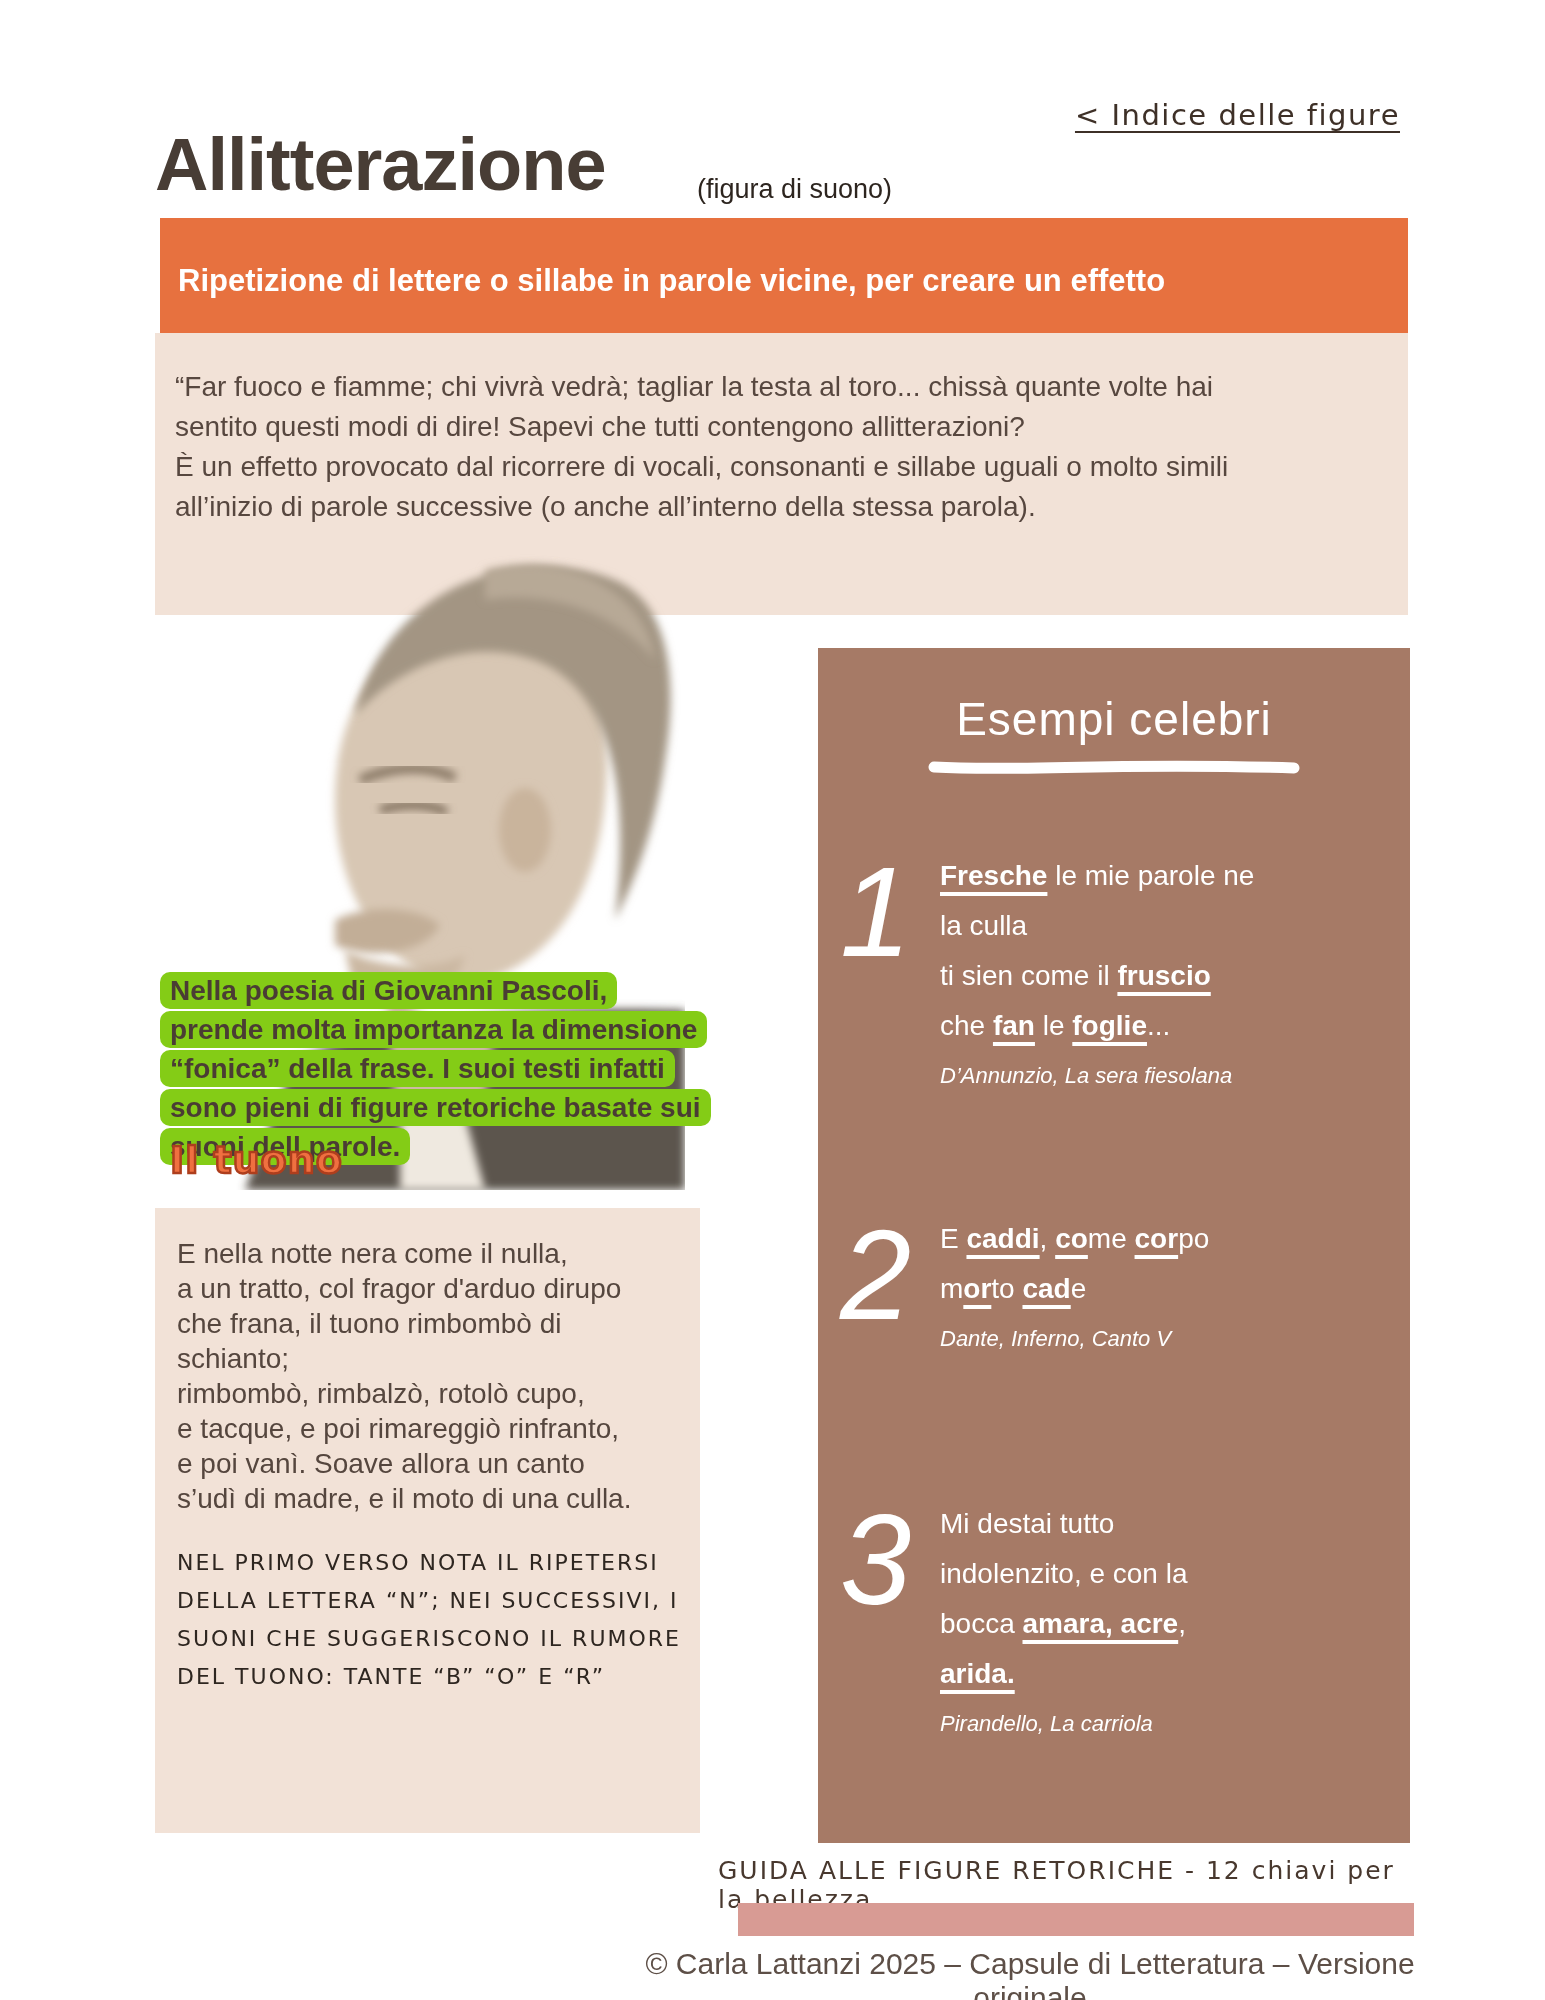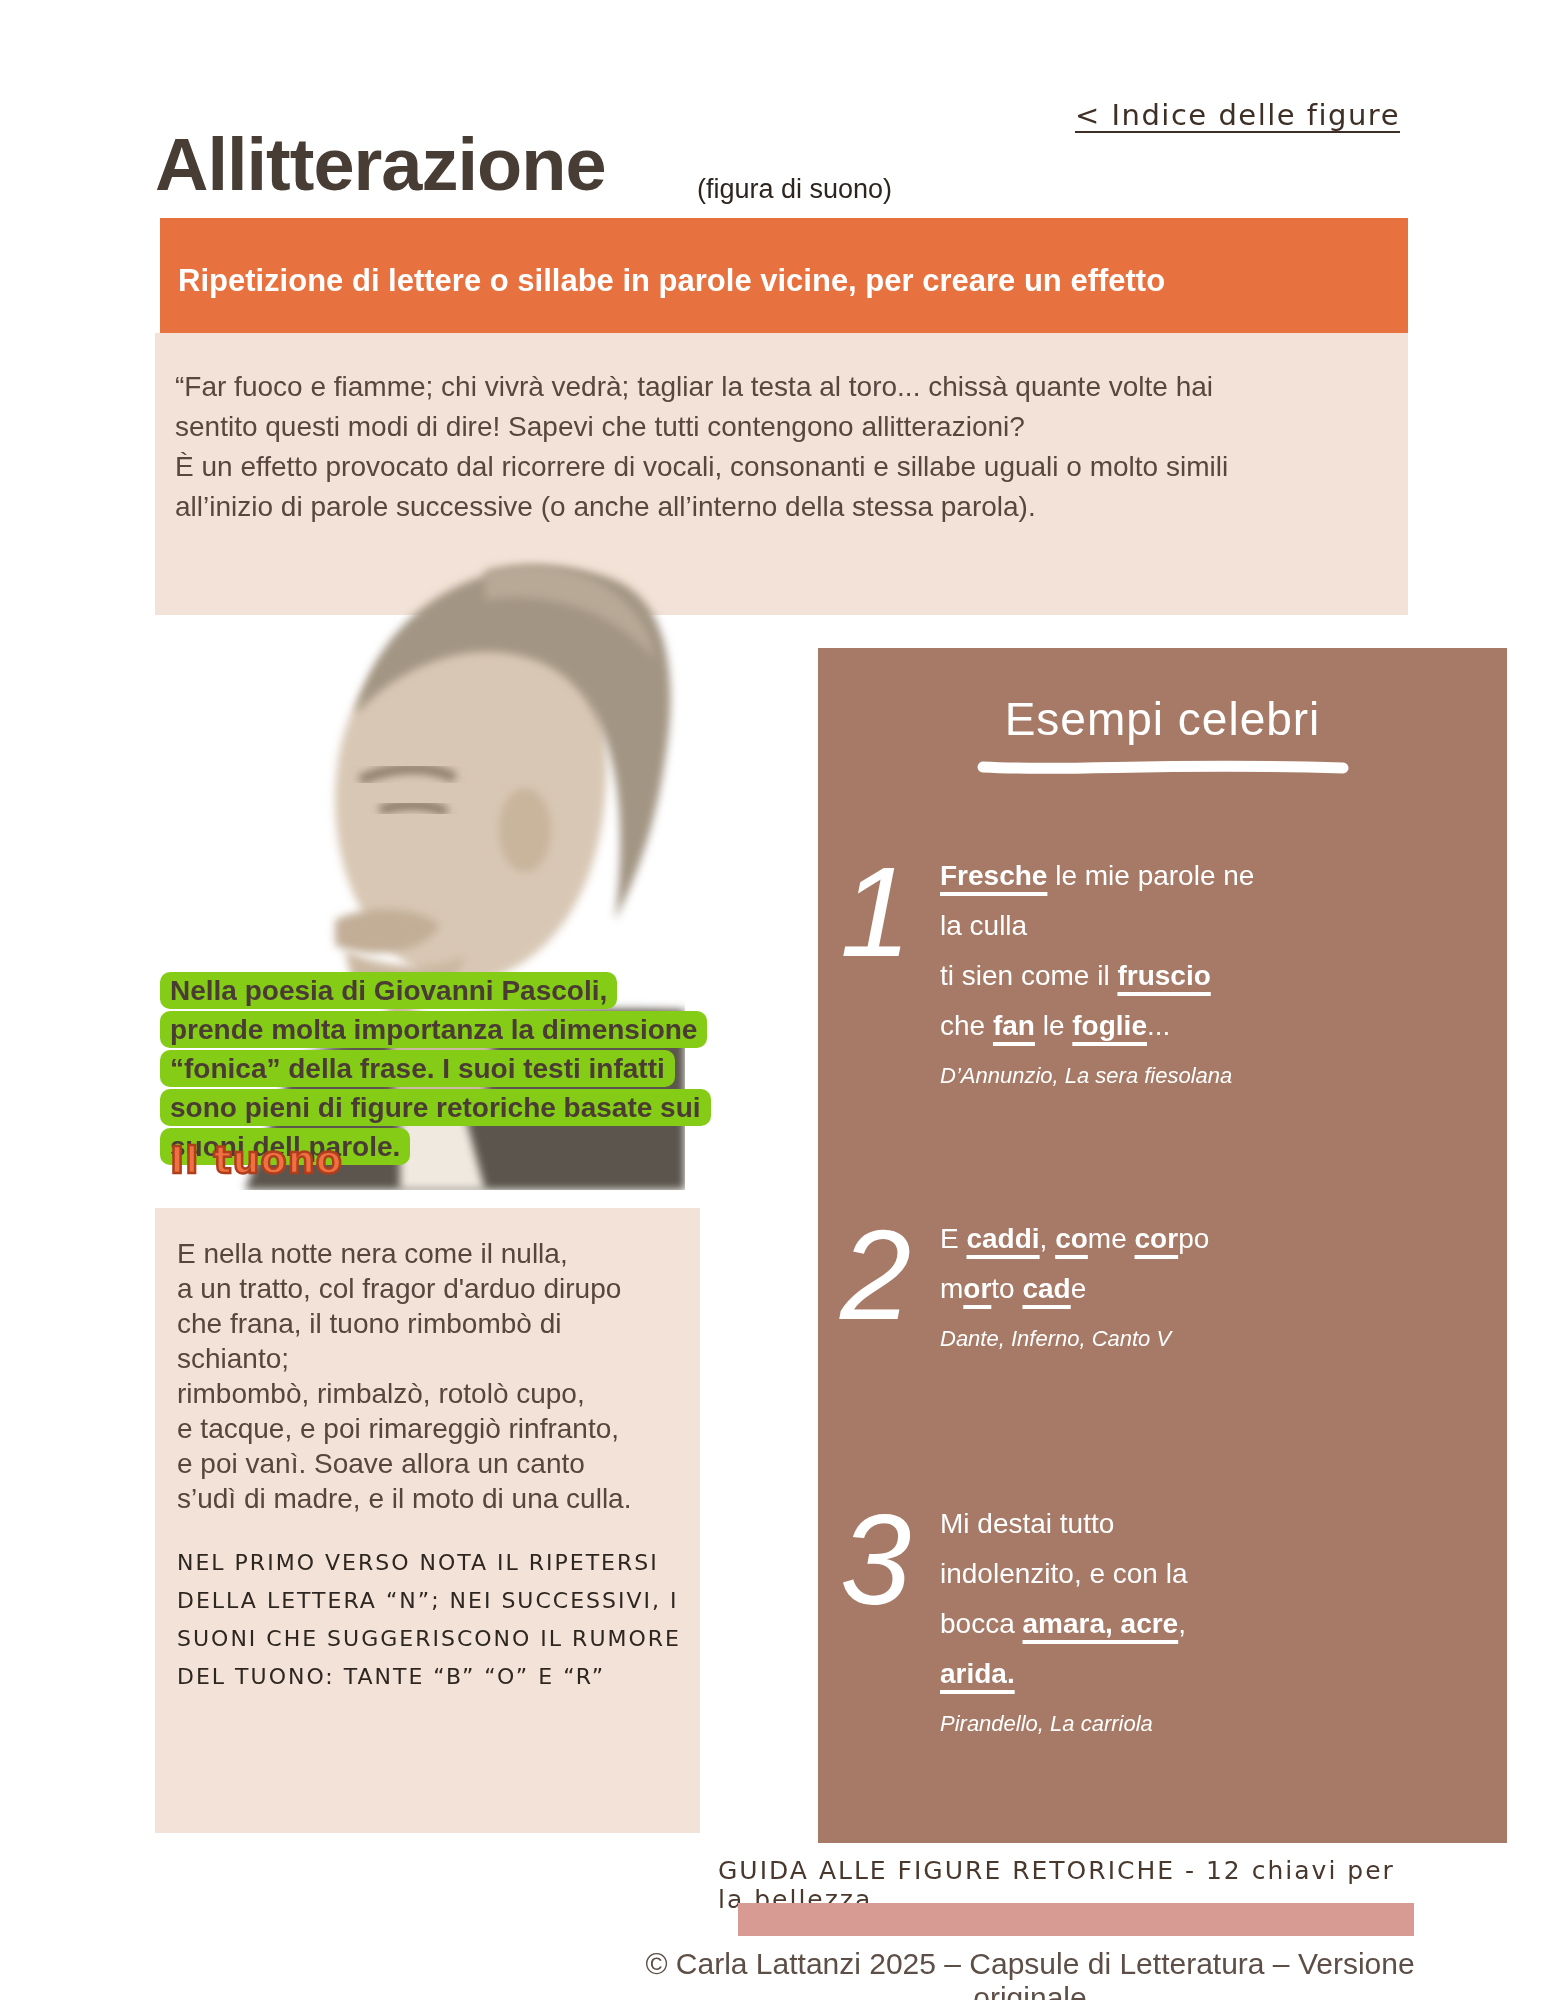--- a/index.html
+++ b/index.html
@@ -42,21 +42,21 @@
   
   .poem-box{position:absolute;left:155px;top:1208px;width:545px;height:625px;
     background:var(--beige,#f2e2d7);box-sizing:border-box;padding:28px 18px 0 22px;z-index:2;}
   .poem-text{font-size:28px;line-height:35px;color:#55463e;white-space:pre-line;}
   .poem-attribution{margin-top:8px;font-size:28px;font-style:italic;color:#55463e;
     text-align:right;padding-right:22px;}
   .poem-note{margin-top:28px;font-family:"DejaVu Sans",sans-serif;font-size:22px;
     letter-spacing:2px;line-height:38px;color:#2e2620;white-space:pre-line;}
 
   
-  .examples-panel{position:absolute;left:818px;top:648px;width:689px;height:1195px;
+  .examples-panel{position:absolute;left:818px;top:648px;width:592px;height:1195px;
     background:var(--panel,#a67a66);}
   .panel-heading{margin-top:44px;text-align:center;font-size:46px;font-weight:400;
     color:#ffffff;letter-spacing:1px;}
   .panel-underline{display:block;margin:12px auto 0 auto;}
   .example-row{position:absolute;left:22px;right:28px;display:flex;}
   .example-number{width:100px;flex:0 0 100px;font-size:128px;line-height:1.05;
     font-style:italic;font-weight:300;color:#ffffff;font-family:"Liberation Sans",sans-serif;}
   .example-content{flex:1;padding-top:6px;}
   .example-line{font-size:28px;line-height:50px;color:#ffffff;}
   .example-line .hl{font-weight:700;text-decoration:underline;

